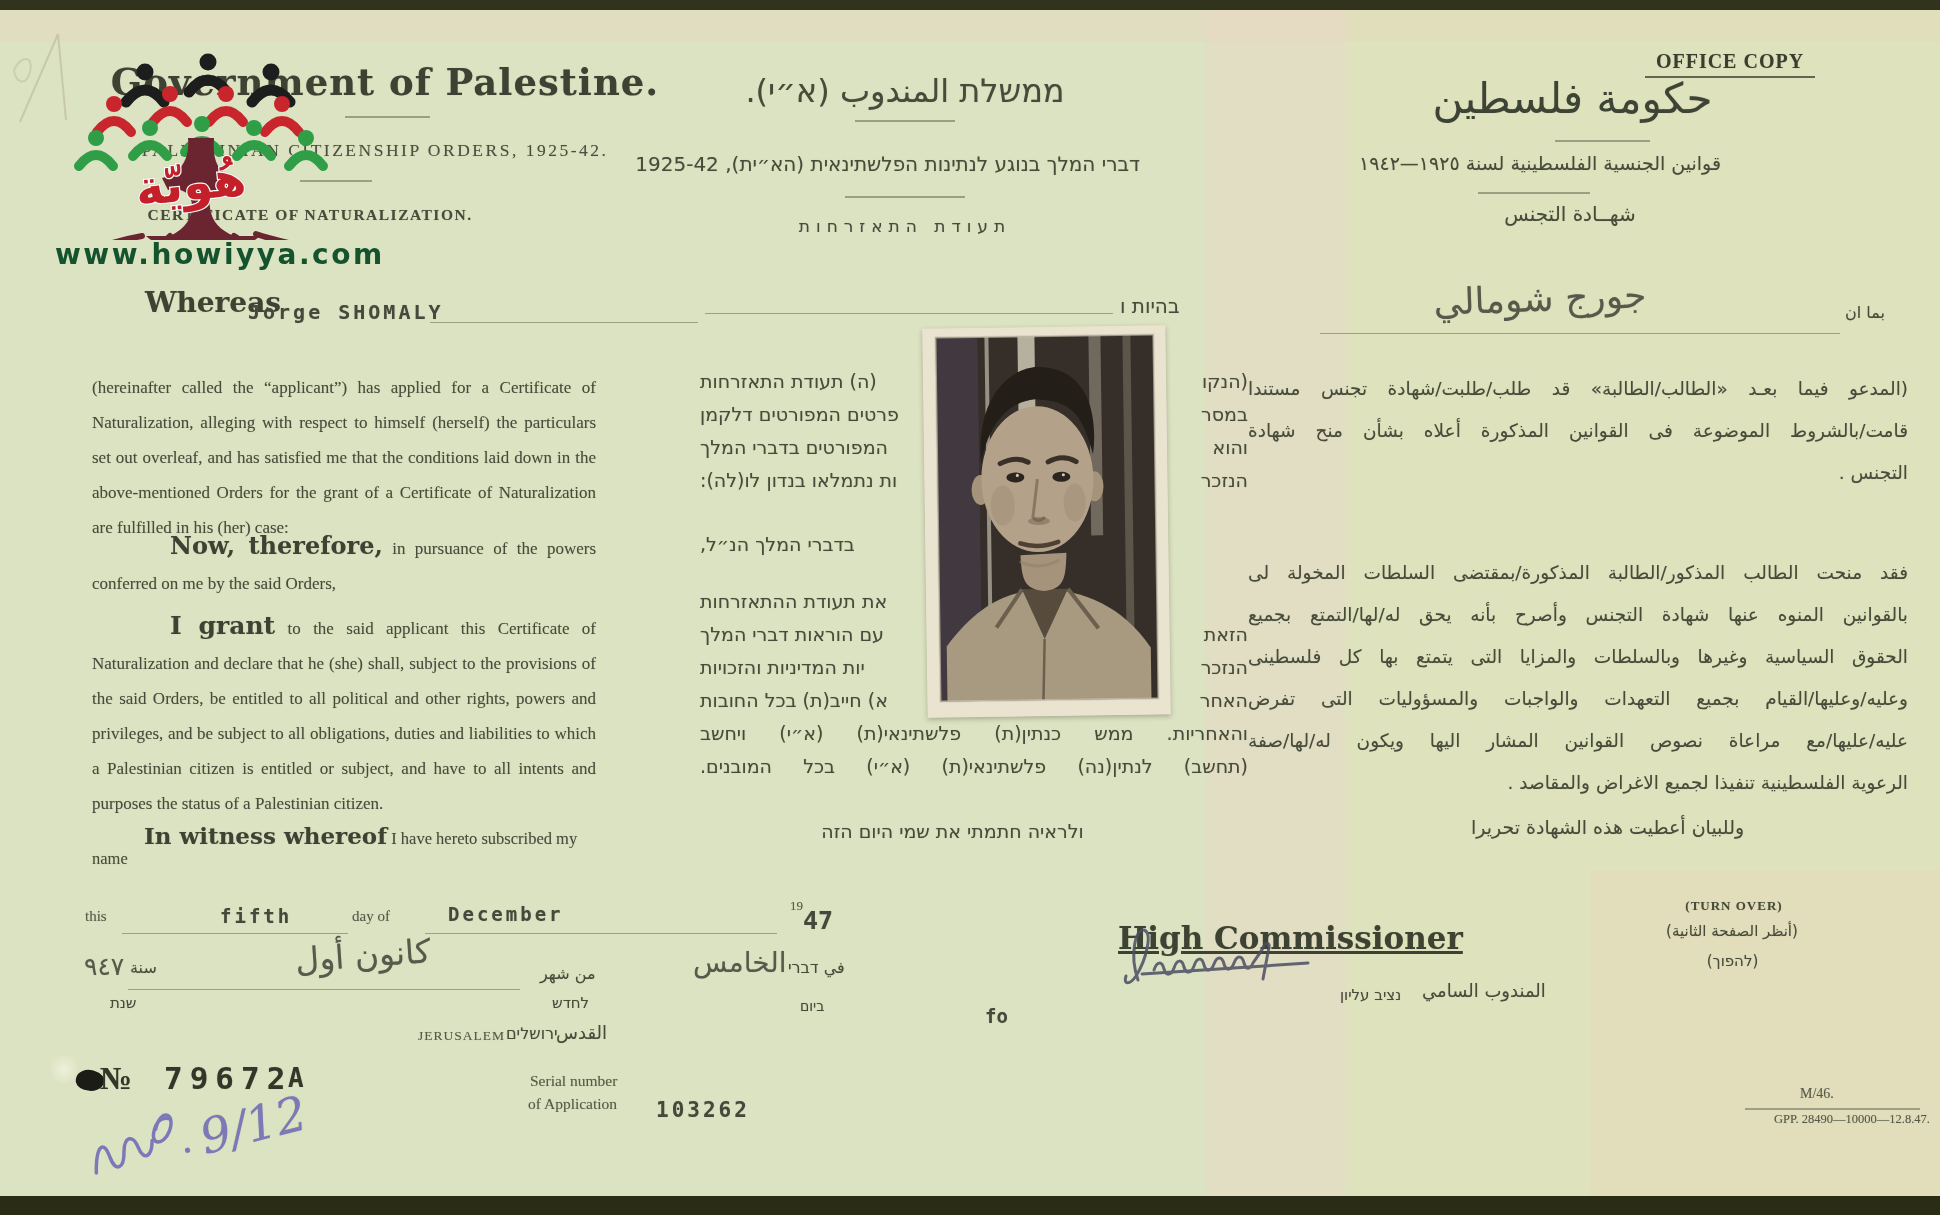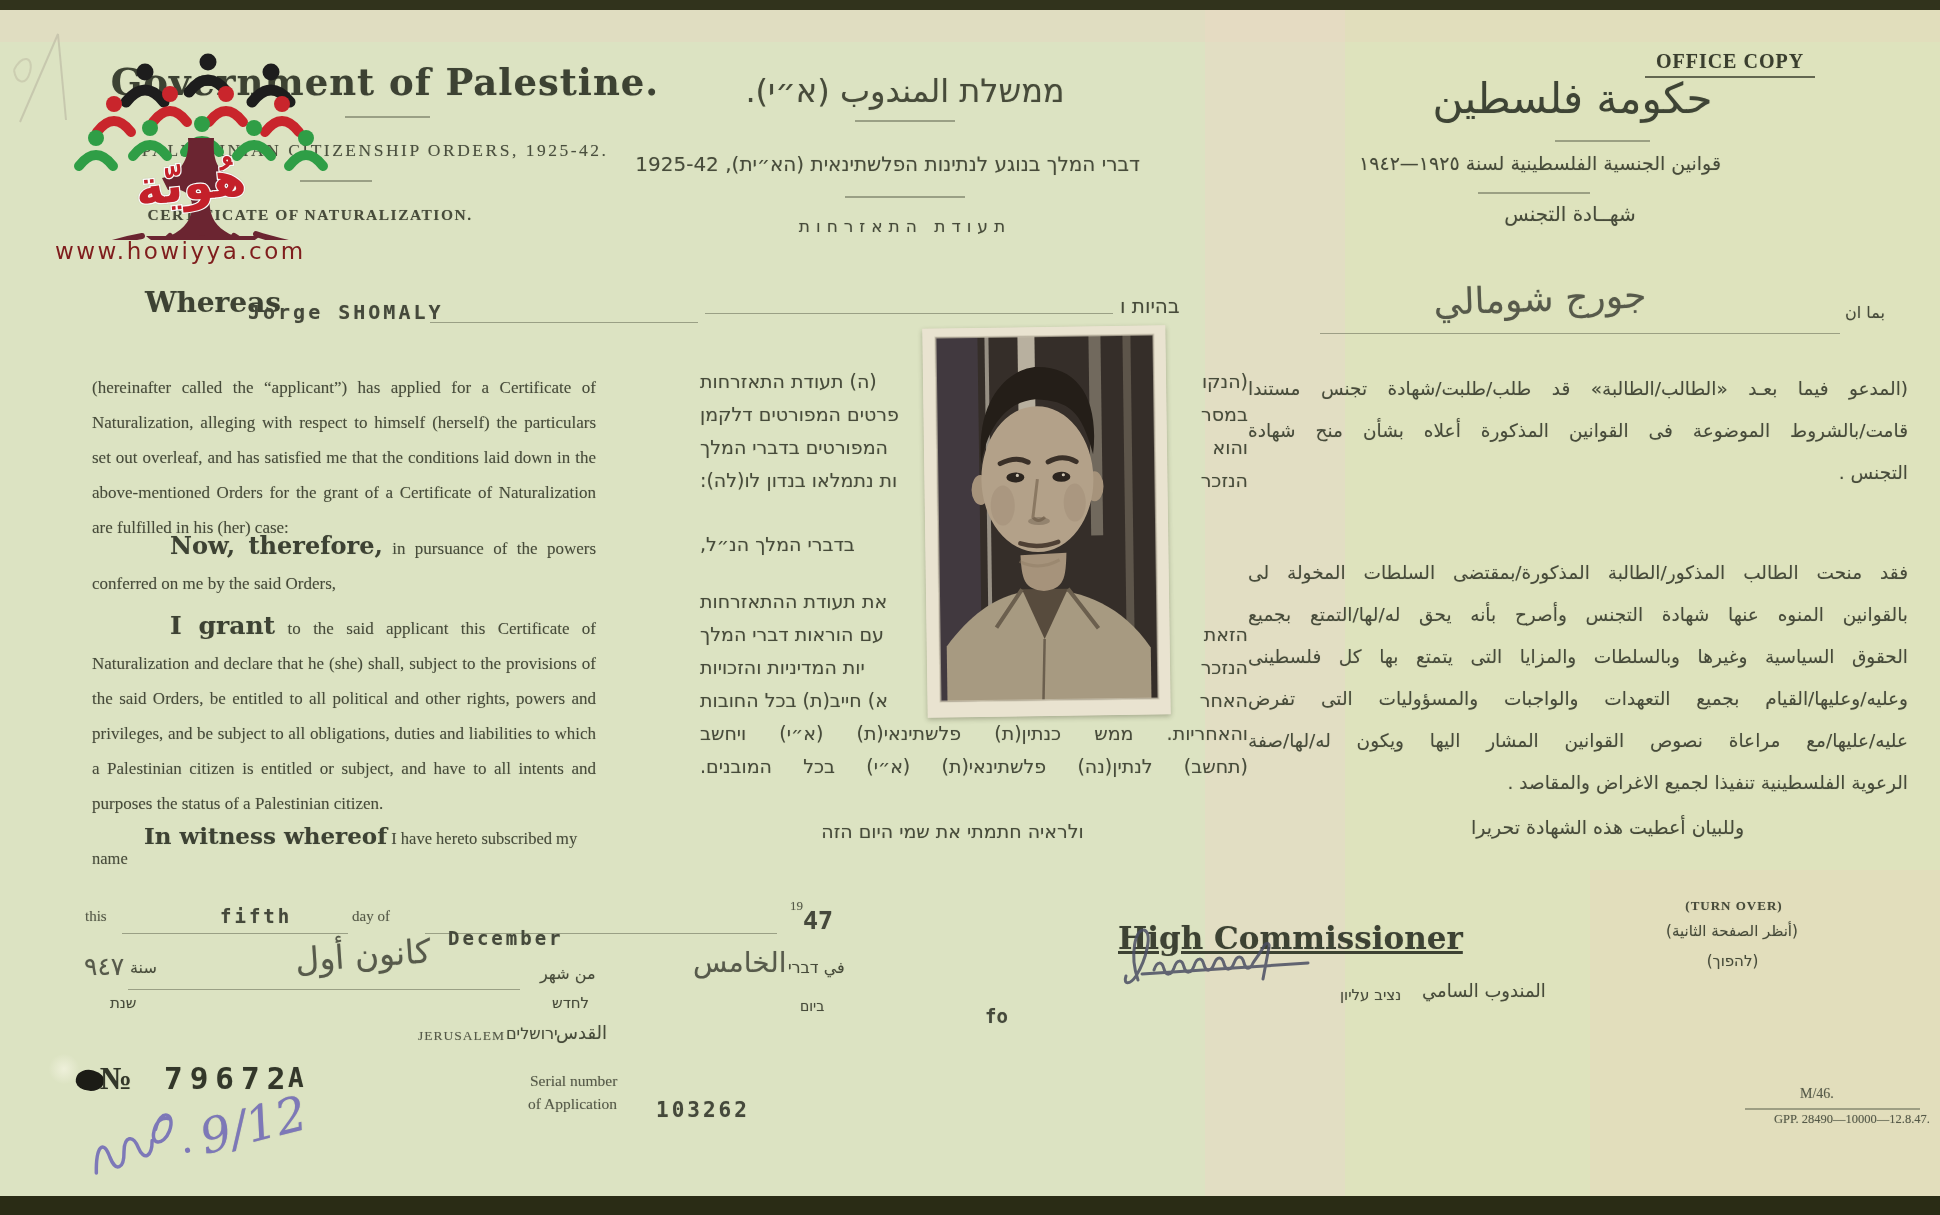--- a/index.html
+++ b/index.html
@@ -194,21 +194,21 @@
       <path d="M94 234 Q113 244 134 233" stroke="#8f7d66" stroke-width="3" fill="none" opacity="0.5"></path>
       <rect x="13" y="9" width="218" height="364" fill="none" stroke="#c9c2ae" stroke-width="2" opacity="0.7"></rect>
     </svg>
   </div>
 
   <div class="abs serif" style="left:85px;top:908px;font-size:15px;color:#555948;">this</div>
   <div class="abs fill-line" style="left:122px;top:933px;width:226px;"></div>
   <div class="abs typed" style="left:220px;top:905px;font-size:19px;letter-spacing:3px;">fifth</div>
   <div class="abs serif" style="left:352px;top:908px;font-size:15px;color:#555948;">day of</div>
   <div class="abs fill-line" style="left:425px;top:933px;width:352px;"></div>
-  <div class="abs typed" style="left:448px;top:903px;font-size:19px;letter-spacing:3px;margin-top:24px;">December</div>
+  <div class="abs typed" style="left:448px;top:903px;font-size:19px;letter-spacing:3px;">December</div>
   <div class="abs serif" style="left:790px;top:898px;font-size:13px;color:#555948;">19</div>
   <div class="abs typed" style="left:803px;top:906px;font-size:25px;">47</div>
 
   <div class="abs hand" style="left:84px;top:952px;font-size:25px;">٩٤٧</div>
   <div class="abs sem rtl" style="left:130px;top:958px;font-size:16px;">سنة</div>
   <div class="abs fill-line" style="left:128px;top:989px;width:392px;"></div>
   <div class="abs sem" style="left:110px;top:994px;font-size:15px;">שנת</div>
   <div class="abs hand rtl" style="left:295px;top:936px;font-size:33px;transform:rotate(-4deg);letter-spacing:2px;">كانون أول</div>
   <div class="abs sem rtl" style="left:540px;top:964px;font-size:16px;">من شهر</div>
   <div class="abs sem" style="left:552px;top:994px;font-size:15px;">לחדש</div>
@@ -300,15 +300,15 @@
         <path d="M92 186 C70 190 50 196 34 204" fill="none" stroke-width="6"></path>
         <path d="M120 186 C110 196 96 202 84 208" fill="none" stroke-width="6"></path>
         <path d="M152 188 L152 208" fill="none" stroke-width="6"></path>
         <path d="M184 186 C198 196 216 202 232 206" fill="none" stroke-width="6"></path>
         <path d="M206 184 C224 190 244 194 258 198" fill="none" stroke-width="6"></path>
         <path d="M96 186 L210 186 C200 196 178 200 152 200 C126 200 106 196 96 186 Z" stroke="none"></path>
       </g>
       <text x="86" y="150" font-size="48" font-weight="bold" fill="#c4202a" stroke="#ffffff" stroke-width="2.5" paint-order="stroke" font-family="&quot;DejaVu Sans&quot;, sans-serif" transform="rotate(-6 140 140)">هُويّة</text>
     </g>
   </svg>
-  <div class="abs sem" style="left:55px;top:238px;z-index:10;font-size:23px;font-weight:normal;letter-spacing:2.5px;color:#7f1d1d;text-shadow:none;">www.howiyya.com</div>
+  <div class="abs sem" style="left:55px;top:238px;z-index:10;font-size:28px;font-weight:bold;letter-spacing:2.5px;color:#14532d;text-shadow:none;">www.howiyya.com</div>
 
 </div>
 
 </body></html>

